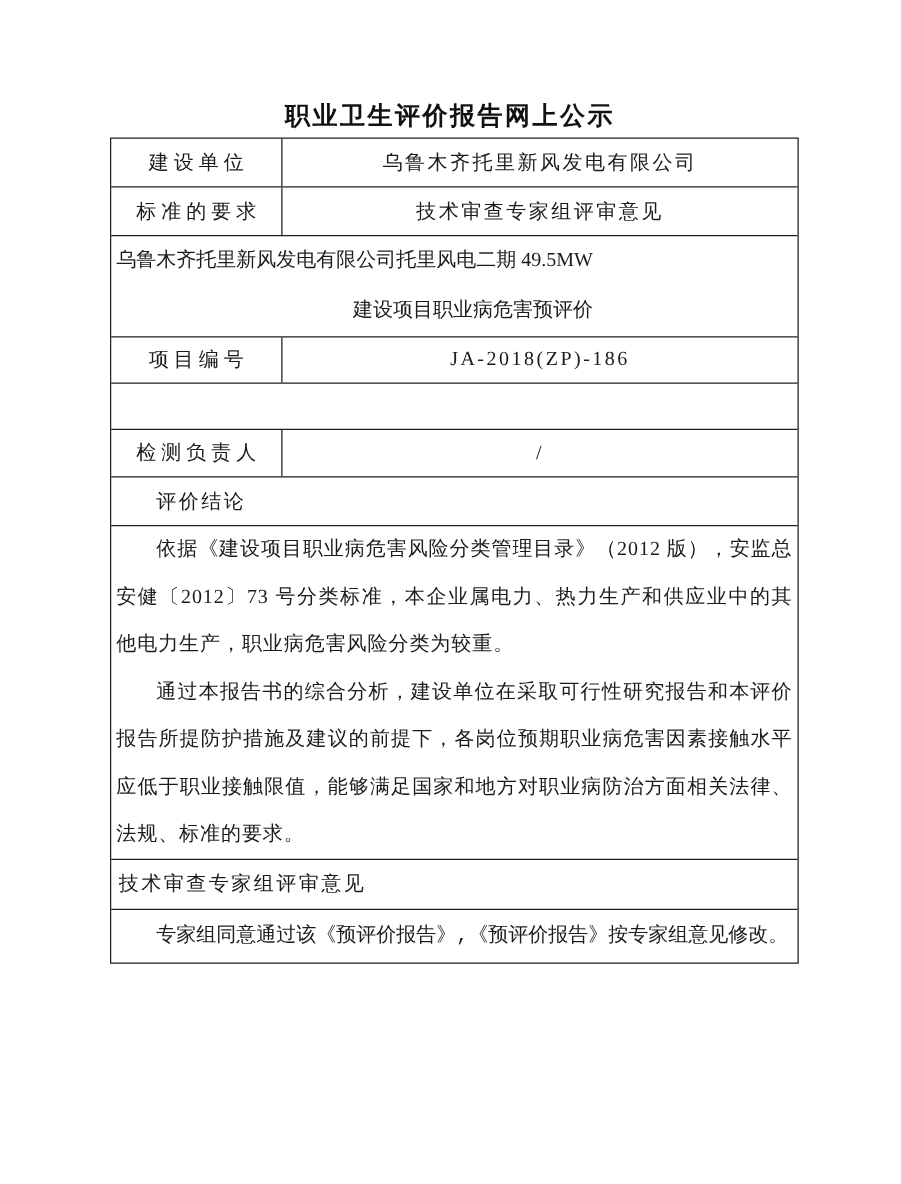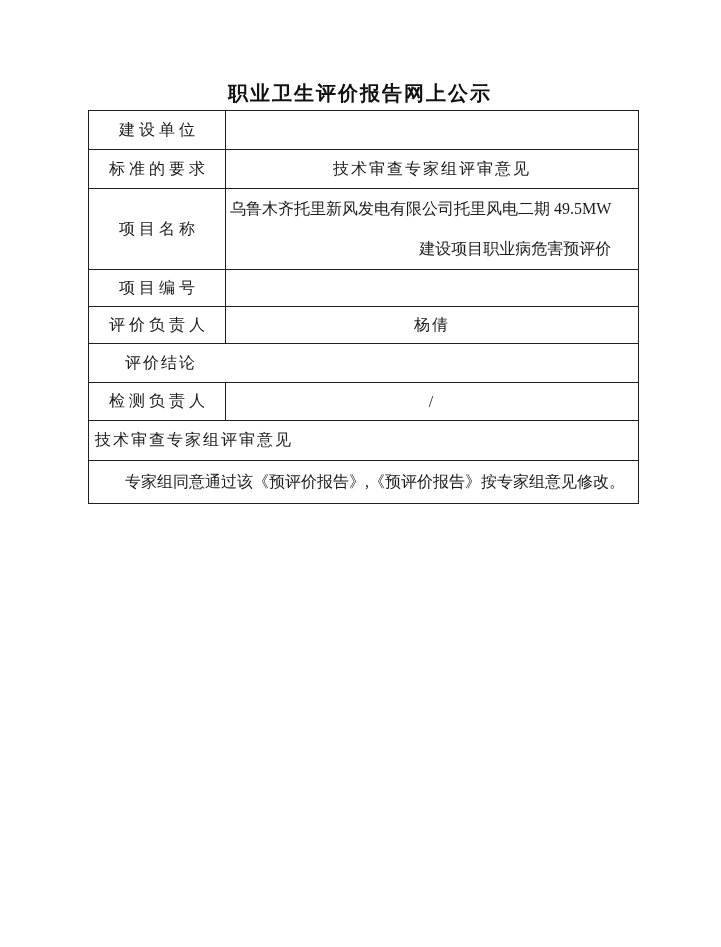--- a/index.html
+++ b/index.html
@@ -80,65 +80,71 @@
     line-height: 38px;
     letter-spacing: 0.75px;
     text-align: justify;
   }
   .conclusion-body-cell p { text-indent: 2em; }
   .review-comment-cell {
     display: block;
     padding: 0 4px;
     line-height: 42px;
     letter-spacing: 0;
+    font-family: Liberation Mono, monospace;
   }
   .review-comment-cell p { text-indent: 2em; }
 </style>
 </head>
 <body>
 
 <div class="page">
 
   <h1 class="doc-title">职业卫生评价报告网上公示</h1>
 
   <div class="report-table">
 
     <div class="row h38">
       <div class="label-cell">建设单位</div>
+      <div class="value-cell">乌鲁木齐托里新风发电有限公司</div>
     </div>
 
     <div class="row h39">
       <div class="label-cell">标准的要求</div>
       <div class="value-cell">技术审查专家组评审意见</div>
     </div>
 
     <div class="row h80">
-      <div class="label-cell">项目名称</div>
       <div class="value-cell name-value">乌鲁木齐托里新风发电有限公司托里风电二期 49.5MW
 建设项目职业病危害预评价</div>
     </div>
 
     <div class="row h37">
       <div class="label-cell">项目编号</div>
+      <div class="value-cell">JA-2018(ZP)-186</div>
     </div>
 
     <div class="row h37">
-      <div class="label-cell">评价负责人</div>
-      <div class="value-cell">杨倩</div>
-    </div>
-
-    <div class="row h39">
-      <div class="full-cell conclusion-header-cell">评价结论</div>
     </div>
 
     <div class="row h38">
       <div class="label-cell">检测负责人</div>
       <div class="value-cell">/</div>
     </div>
 
+    <div class="row h39">
+      <div class="full-cell conclusion-header-cell">评价结论</div>
+    </div>
+
+    <div class="row h265">
+      <div class="full-cell conclusion-body-cell">
+        <p>依据《建设项目职业病危害风险分类管理目录》（2012 版），安监总安健〔2012〕73 号分类标准，本企业属电力、热力生产和供应业中的其他电力生产，职业病危害风险分类为较重。</p>
+        <p>通过本报告书的综合分析，建设单位在采取可行性研究报告和本评价报告所提防护措施及建议的前提下，各岗位预期职业病危害因素接触水平应低于职业接触限值，能够满足国家和地方对职业病防治方面相关法律、法规、标准的要求。</p>
+      </div>
+    </div>
 
     <div class="row h40">
       <div class="full-cell review-header-cell">技术审查专家组评审意见</div>
     </div>
 
     <div class="row h42">
       <div class="full-cell review-comment-cell">
         <p>专家组同意通过该《预评价报告》,《预评价报告》按专家组意见修改。</p>
       </div>
     </div>

